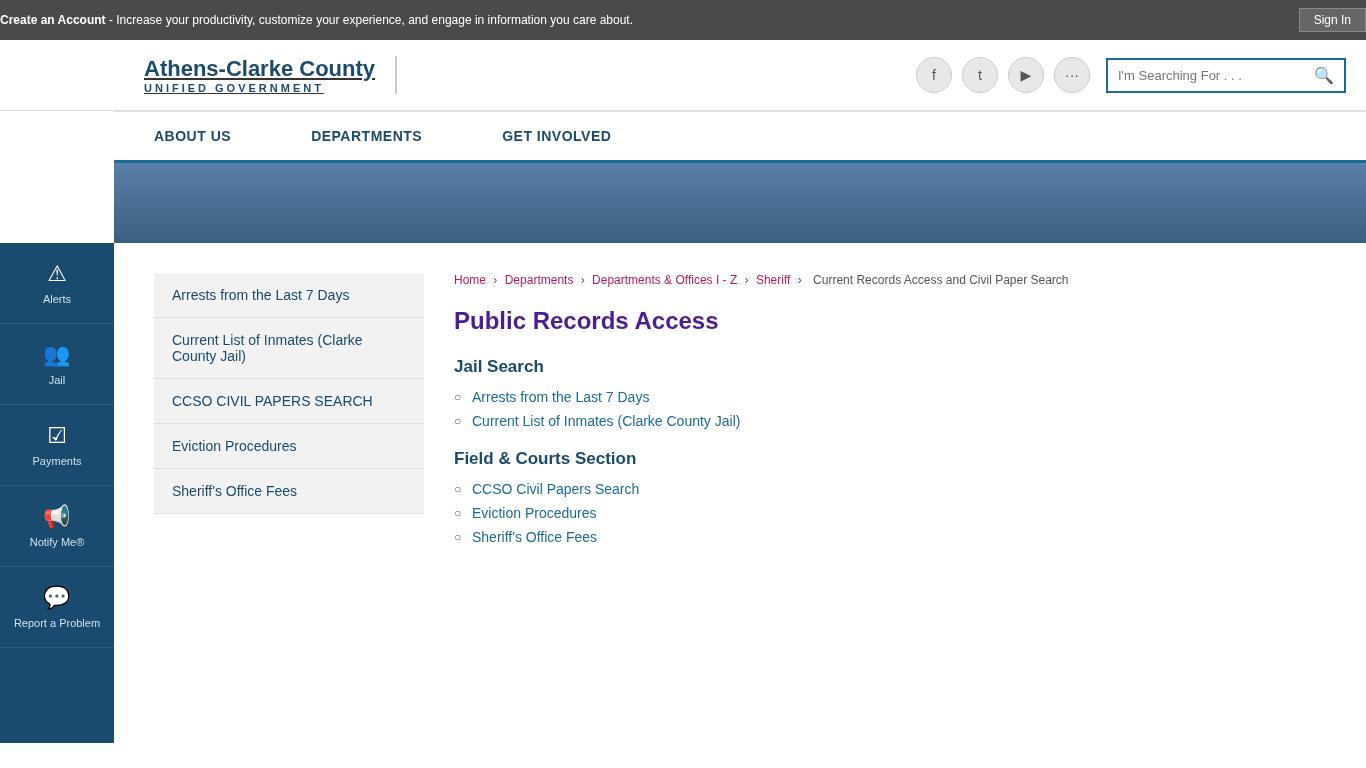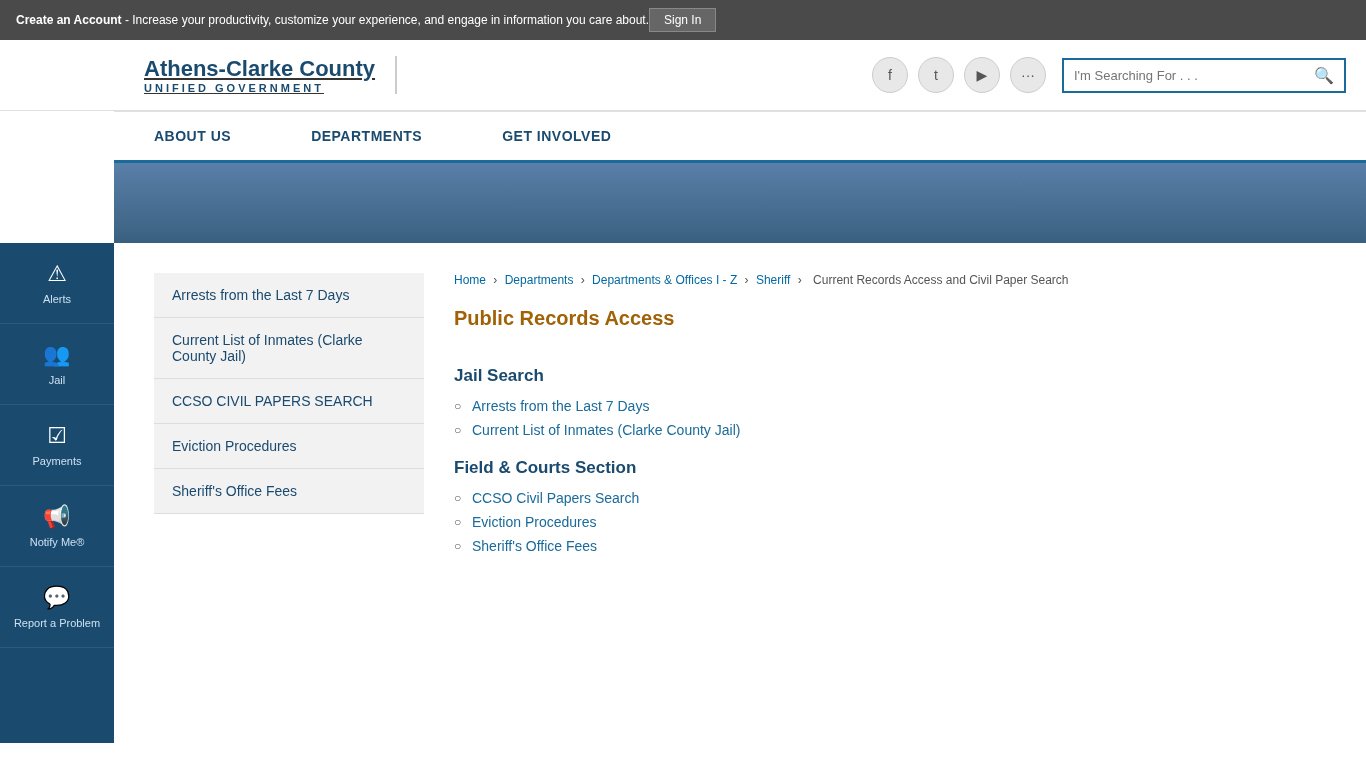--- a/index.html
+++ b/index.html
@@ -3,23 +3,23 @@
   <meta charset="utf-8">
   <style>
     * { margin: 0; padding: 0; box-sizing: border-box; }
     body { font-family: Arial, sans-serif; font-size: 14px; color: #333; width: 1366px; min-height: 768px; overflow-x: hidden; }
 
     
     .top-banner {
       background: #4a4a4a;
       color: #fff;
       font-size: 12px;
-      padding: 8px 16px;
-      display: flex;
-      justify-content: flex-start;
+      padding: 8px 0;
+      display: flex;
+      justify-content: space-between;
       align-items: center;
     }
     .top-banner span strong { font-weight: bold; }
     .sign-in-btn {
       background: #666;
       color: #fff;
       border: 1px solid #888;
       padding: 4px 14px;
       cursor: pointer;
       font-size: 12px;
@@ -70,21 +70,21 @@
       background: #e8e8e8;
       display: flex; align-items: center; justify-content: center;
       font-size: 14px; color: #555; cursor: pointer;
       border: 1px solid #ccc;
     }
     .search-box {
       display: flex;
       align-items: center;
       border: 2px solid #1a6a9a;
       padding: 6px 10px;
-      width: 284px;
+      width: 240px;
     }
     .search-box input {
       border: none; outline: none; font-size: 13px; color: #999; width: 100%;
     }
     .search-icon-btn {
       background: none; border: none; cursor: pointer; color: #1a6a9a; font-size: 16px;
     }
 
     
     .nav-bar {
@@ -169,29 +169,29 @@
 
     
     .inner-content { flex: 1; }
 
     
     .breadcrumb {
       font-size: 12px;
       color: #555;
       margin-bottom: 20px;
     }
-    .breadcrumb a { color: #0369a1; text-decoration: none; }
+    .breadcrumb a { color: #be185d; text-decoration: none; }
     .breadcrumb span { color: #555; margin: 0 4px; }
 
     
     .page-title {
-      font-size: 20px;
-      font-weight: bold;
-      color: #a16207;
-      margin-bottom: 36px;
+      font-size: 24px;
+      font-weight: bold;
+      color: #4c1d95;
+      margin-bottom: 22px;
     }
 
     
     .section-heading {
       font-size: 17px;
       font-weight: bold;
       color: #1a4a6e;
       margin-bottom: 12px;
       margin-top: 10px;
     }

